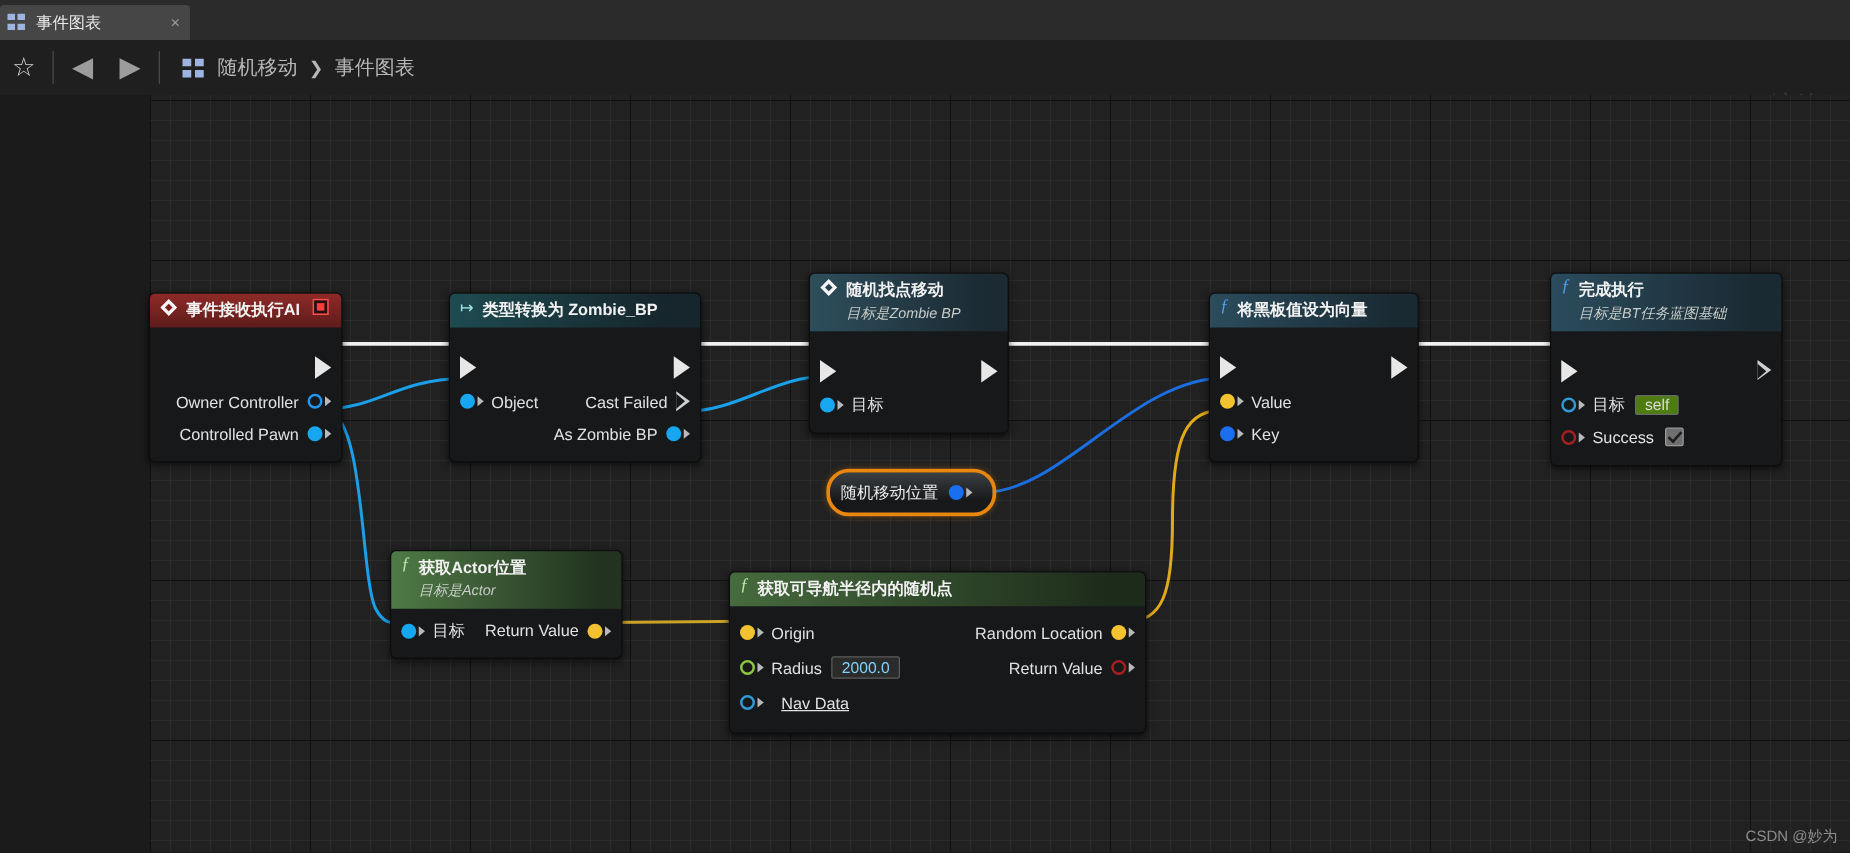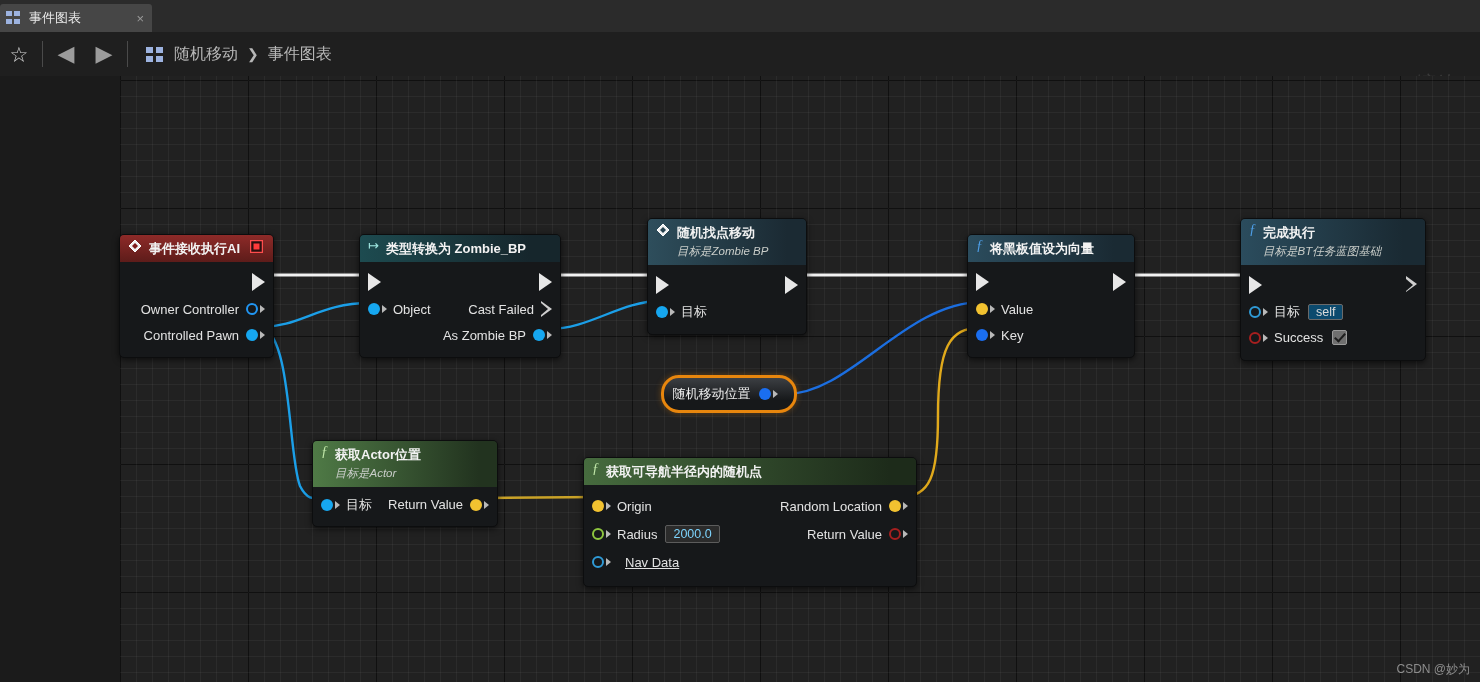--- a/index.html
+++ b/index.html
@@ -93,21 +93,21 @@
   .node-head.event    { background: linear-gradient(to bottom, #8e2a28, #5d1c1a); }
   .node-head.cast     { background: linear-gradient(to right, #1d4b50, #16262c 85%); }
   .node-head.pure     { background: linear-gradient(to right, #2e4e5c, #1b2a33 88%); }
   .node-head.func     { background: linear-gradient(to right, #2b4c5d, #1a2a33 88%); }
   .node-head.green    { background: linear-gradient(to right, #4f7a46, #22331f 90%); }
   .node-head.greenlg  { background: linear-gradient(to right, #466b3e, #1d2b1a 92%); }
   .head-icon { margin-right: 7px; flex: 0 0 auto; line-height: 1; }
   .head-text { line-height: 1.15; min-width: 0; }
   .head-title { color: #f2f2f2; font-size: 13px; font-weight: bold; white-space: nowrap; }
   .head-sub { color: #c9cdc9; font-size: 11.5px; font-style: italic; white-space: nowrap; }
-  .node-body { position: relative; padding: 6px 0 9px 0; }
+  .node-body { position: relative; padding: 18px 0 9px 0; }
 
   .row { position: relative; display: flex; align-items: center; height: 26px; }
   .row.exec { height: 28px; }
   .row .left  { display: flex; align-items: center; padding-left: 8px; }
   .row .right { display: flex; align-items: center; margin-left: auto; padding-right: 8px; }
   .pin-label { color: #e2e2e2; font-size: 13px; white-space: nowrap; }
 
   
   .pin { width: 12px; height: 12px; flex: 0 0 auto; position: relative; }
   .pin.dot-filled { border-radius: 50%; }
@@ -133,21 +133,21 @@
     content: ""; position: absolute; left: 0; top: 2.6px;
     width: 0; height: 0;
     border-left: 7px solid #16181a; border-top: 6px solid transparent; border-bottom: 6px solid transparent;
   }
 
   .value-box {
     background: #2b2b2b; border: 1px solid #5c5c5c; border-radius: 2px;
     color: #7dd3fc; font-size: 12.5px; padding: 1px 7px; margin-left: 8px;
   }
   .self-box {
-    background: #0c4a6e; border: 1px solid #6a6a6a; border-radius: 2px;
+    background: #4d7c0f; border: 1px solid #6a6a6a; border-radius: 2px;
     color: #dadada; font-size: 12.5px; padding: 0px 7px; margin-left: 8px;
   }
   .checkbox {
     width: 15px; height: 15px; background: #6f6f6f; border: 1px solid #9a9a9a;
     border-radius: 2px; margin-left: 9px; position: relative;
   }
   .checkbox::after {
     content: ""; position: absolute; left: 4px; top: 0px;
     width: 4px; height: 9px; border: solid #1d1d1d; border-width: 0 2px 2px 0;
     transform: rotate(42deg);

